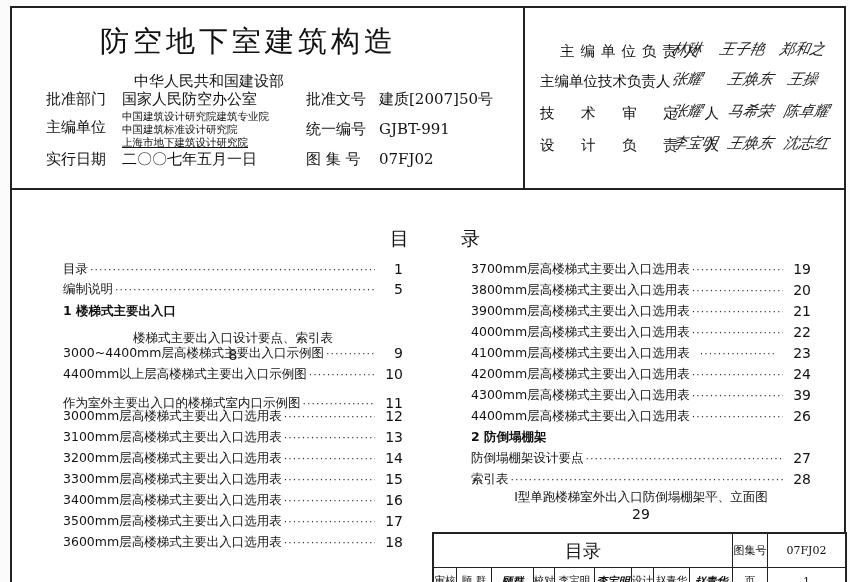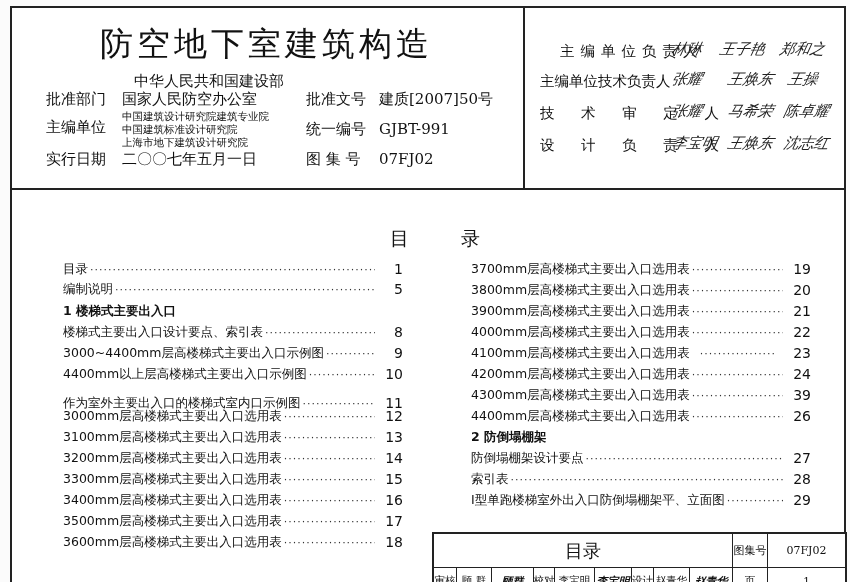--- a/index.html
+++ b/index.html
@@ -3,21 +3,21 @@
 <meta charset="utf-8">
 <style>
   html, body { margin:0; padding:0; }
   body { width:850px; height:582px; background:#fbfbfb; position:relative; overflow:hidden;
          font-family:"DejaVu Sans","Liberation Sans",sans-serif; color:#111; }
   .frame { position:absolute; left:10px; top:6px; width:832px; height:590px;
            border-left:2px solid #222; border-top:2px solid #222; border-right:2px solid #222; background:#fff; }
   .hline { position:absolute; left:10px; top:188px; width:834px; height:2px; background:#222; }
   .vline { position:absolute; left:523px; top:6px; width:2px; height:183px; background:#222; }
 
-  .main-title { position:absolute; left:100px; top:22px; font-size:33px; letter-spacing:4px;
+  .main-title { position:absolute; left:100px; top:22px; font-size:29px; letter-spacing:4px;
                 font-family:"DejaVu Sans",sans-serif; font-weight:normal;text-align:center; }
   .info { position:absolute; font-family:"DejaVu Serif",serif; font-size:15px; white-space:nowrap; }
   .info-small { position:absolute; font-family:"DejaVu Serif",serif; font-size:10.5px; line-height:13px; white-space:nowrap; }
 
   .sig-label { position:absolute; left:540px; font-family:"DejaVu Serif",serif; font-size:14.5px; white-space:nowrap; }
   .sig-label.spaced { letter-spacing:9px; }
   .sig { position:absolute; font-family:"DejaVu Serif",serif; font-style:italic; font-size:15px; white-space:nowrap;
          transform:skewX(-12deg); color:#222; }
 
   .toc-h { position:absolute; top:226px; font-size:19px; }
@@ -46,21 +46,21 @@
 
 <div class="main-title">防空地下室建筑构造</div>
 
 <div class="info" style="left:46px;top:90px;">批准部门</div>
 <div class="info" style="left:122px;top:72px;margin-left:12px;">中华人民共和国建设部</div>
 <div class="info" style="left:122px;top:90px;">国家人民防空办公室</div>
 
 <div class="info" style="left:46px;top:118px;">主编单位</div>
 <div class="info-small" style="left:122px;top:110px;">中国建筑设计研究院建筑专业院</div>
 <div class="info-small" style="left:122px;top:123px;">中国建筑标准设计研究院</div>
-<div class="info-small" style="left:122px;top:136px;">上海市地下建筑设计研究院</div>
+<div class="info-small" style="left:122px;top:136px;text-decoration:underline;">上海市地下建筑设计研究院</div>
 
 <div class="info" style="left:46px;top:150px;">实行日期</div>
 <div class="info" style="left:122px;top:150px;">二〇〇七年五月一日</div>
 
 <div class="info" style="left:306px;top:90px;">批准文号</div>
 <div class="info" style="left:379px;top:90px;">建质[2007]50号</div>
 <div class="info" style="left:306px;top:120px;">统一编号</div>
 <div class="info" style="left:379px;top:120px;">GJBT-991</div>
 <div class="info" style="left:306px;top:150px;">图 集 号</div>
 <div class="info" style="left:379px;top:150px;">07FJ02</div>
@@ -95,21 +95,21 @@
       <span class="page">1</span>
     </div>
   <div class="toc-row" style="top:20px;align-items:center;">
       <span class="label">编制说明</span>
       <span class="dots"></span>
       <span class="page">5</span>
     </div>
   <div class="toc-row section" style="top:42px;">
       <span class="label">1 楼梯式主要出入口</span>
     </div>
-  <div class="toc-row" style="top:63px;">
+  <div class="toc-row" style="top:72px;flex-direction:column;">
       <span class="label">楼梯式主要出入口设计要点、索引表</span>
       <span class="dots"></span>
       <span class="page">8</span>
     </div>
   <div class="toc-row" style="top:84px;">
       <span class="label">3000~4400mm层高楼梯式主要出入口示例图</span>
       <span class="dots"></span>
       <span class="page">9</span>
     </div>
   <div class="toc-row" style="top:105px;">
@@ -206,21 +206,21 @@
   <div class="toc-row" style="top:189px;">
       <span class="label">防倒塌棚架设计要点</span>
       <span class="dots"></span>
       <span class="page">27</span>
     </div>
   <div class="toc-row" style="top:210px;">
       <span class="label">索引表</span>
       <span class="dots"></span>
       <span class="page">28</span>
     </div>
-  <div class="toc-row" style="top:231px;">
+  <div class="toc-row" style="top:231px;flex-direction:column;">
       <span class="label">Ⅰ型单跑楼梯室外出入口防倒塌棚架平、立面图</span>
       <span class="dots"></span>
       <span class="page">29</span>
     </div>
 </div>
 
 <div class="tb">
   <div class="tb-cell tb-top tb-title" style="left:0;width:299px;">目录</div>
   <div class="tb-cell tb-top tb-serif" style="left:299px;width:35px;">图集号</div>
   <div class="tb-cell tb-top tb-serif" style="left:334px;width:77px;border-right:none;">07FJ02</div>

